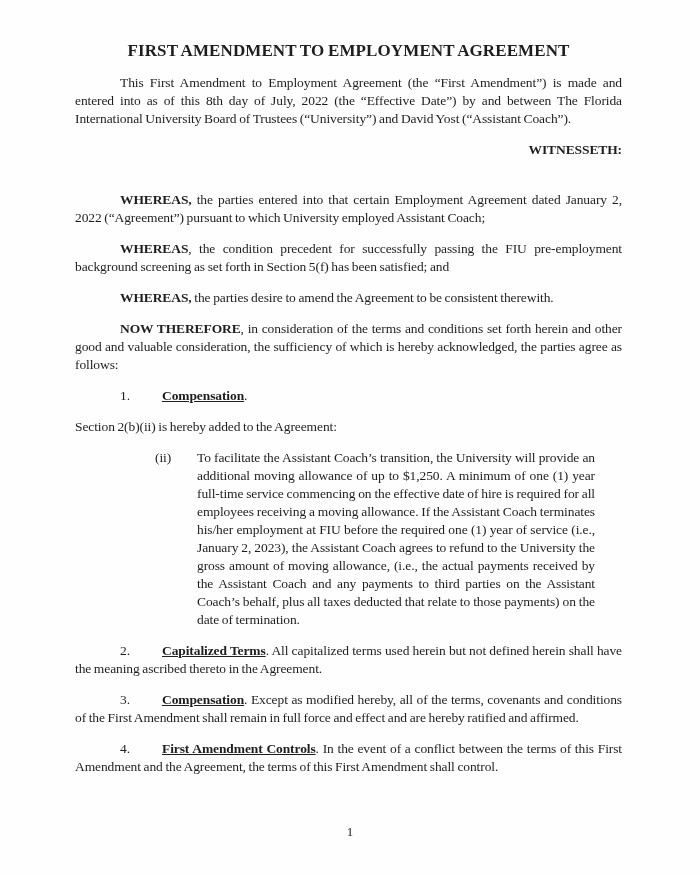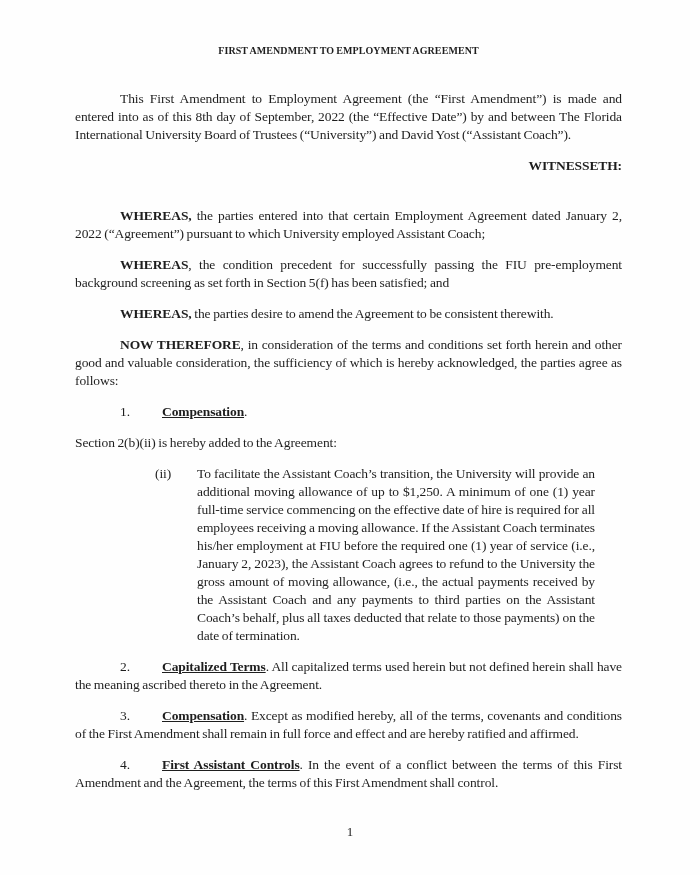--- a/index.html
+++ b/index.html
@@ -14,22 +14,22 @@
     font-size: 13.5px;
     line-height: 18px;
     letter-spacing: -0.1px;
     word-spacing: -0.6px;
   }
   .content { padding: 42px 78px 0 75px; }
   p { margin: 0 0 13px 0; text-align: justify; }
   .doc-title {
     text-align: center;
     font-weight: bold;
-    font-size: 10px;
-    margin-bottom: 30px;
+    font-size: 17px;
+    margin-bottom: 14px;
     letter-spacing: 0.1px;
   }
   .centered-heading {
     text-align: right;
     font-weight: bold;
     margin-top: 3px;
     margin-bottom: 32px;
   }
   .indent { text-indent: 45px; }
   .lead { font-weight: bold; }
@@ -65,21 +65,21 @@
   }
 </style>
 </head>
 <body>
 
 <div class="page">
   <div class="content">
 
     <div class="doc-title">FIRST AMENDMENT TO EMPLOYMENT AGREEMENT</div>
 
-    <p class="indent"><span>This First Amendment to Employment Agreement (the “First Amendment”) is made and entered into as of this 8th day of September, 2022 (the “Effective Date”) by and between The Florida International University Board of Trustees (“University”) and David Yost (“Assistant Coach”).</span></p>
+    <p class="indent"><span>This First Amendment to Employment Agreement (the “First Amendment”) is made and entered into as of this 8th day of July, 2022 (the “Effective Date”) by and between The Florida International University Board of Trustees (“University”) and David Yost (“Assistant Coach”).</span></p>
 
     <div class="centered-heading">WITNESSETH:</div>
 
     <p class="indent"><span class="lead">WHEREAS,</span><span> the parties entered into that certain Employment Agreement dated January 2, 2022 (“Agreement”) pursuant to which University employed Assistant Coach;</span></p>
 
     <p class="indent"><span class="lead">WHEREAS</span><span>, the condition precedent for successfully passing the FIU pre-employment background screening as set forth in Section 5(f) has been satisfied; and</span></p>
 
     <p class="indent"><span class="lead">WHEREAS,</span><span> the parties desire to amend the Agreement to be consistent therewith.</span></p>
 
     <p class="indent"><span class="lead">NOW THEREFORE</span><span>, in consideration of the terms and conditions set forth herein and other good and valuable consideration, the sufficiency of which is hereby acknowledged, the parties agree as follows:</span></p>
@@ -87,18 +87,18 @@
     <p class="num-para sec-first"><span class="num">1.</span><span class="heading">Compensation</span><span>.</span></p>
 
     <p><span>Section 2(b)(ii) is hereby added to the Agreement:</span></p>
 
     <div class="sub"><span class="sublabel">(ii)</span><span>To facilitate the Assistant Coach’s transition, the University will provide an additional moving allowance of up to $1,250.  A minimum of one (1) year full-time service commencing on the effective date of hire is required for all employees receiving a moving allowance.  If the Assistant Coach terminates his/her employment at FIU before the required one (1) year of service (i.e., January 2, 2023), the Assistant Coach agrees to refund to the University the gross amount of moving allowance, (i.e., the actual payments received by the Assistant Coach and any payments to third parties on the Assistant Coach’s behalf, plus all taxes deducted that relate to those payments) on the date of termination.</span></div>
 
     <p class="num-para"><span class="num">2.</span><span class="heading">Capitalized Terms</span><span>.  All capitalized terms used herein but not defined herein shall have the meaning ascribed thereto in the Agreement.</span></p>
 
     <p class="num-para"><span class="num">3.</span><span class="heading">Compensation</span><span>. Except as modified hereby, all of the terms, covenants and conditions of the First Amendment shall remain in full force and effect and are hereby ratified and affirmed.</span></p>
 
-    <p class="num-para"><span class="num">4.</span><span class="heading">First Assistant Controls</span><span>.  In the event of a conflict between the terms of this First Amendment and the Agreement, the terms of this First Amendment shall control.</span></p>
+    <p class="num-para"><span class="num">4.</span><span class="heading">First Amendment Controls</span><span>.  In the event of a conflict between the terms of this First Amendment and the Agreement, the terms of this First Amendment shall control.</span></p>
 
   </div>
 
   <div class="page-number">1</div>
 </div>
 
 </body></html>

